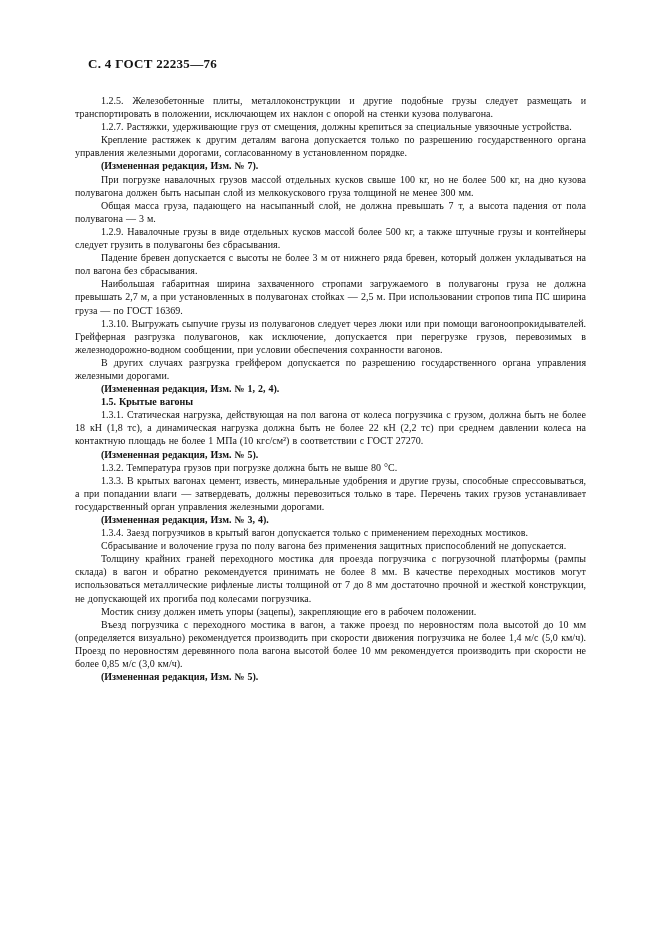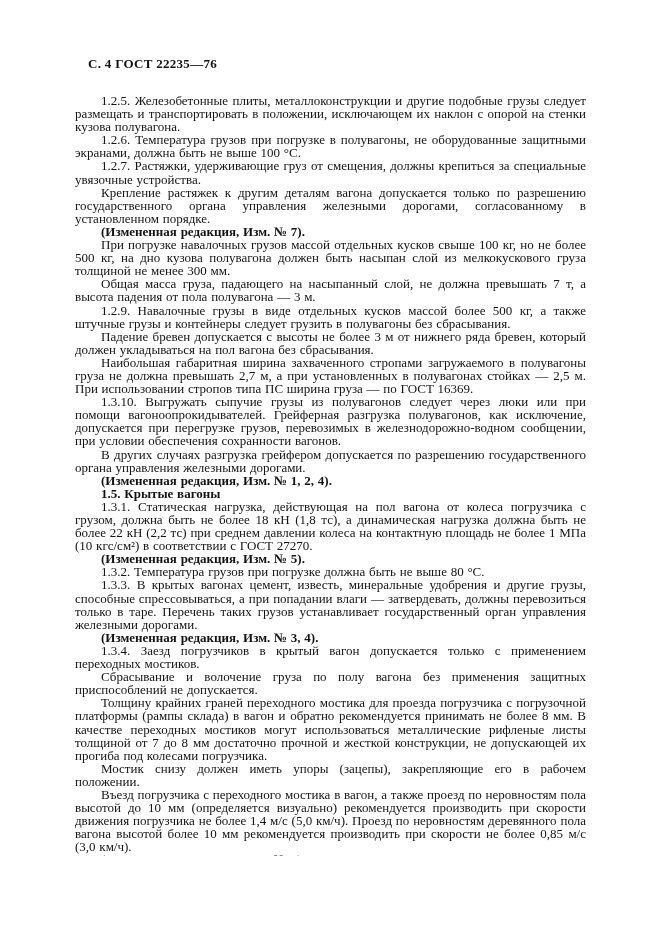--- a/index.html
+++ b/index.html
@@ -23,21 +23,21 @@
     font-size: 13px;
     font-weight: bold;
     letter-spacing: 0.3px;
     white-space: nowrap;
   }
   .doc-body {
     position: absolute;
     left: 75px;
     top: 94px;
     width: 511px;
-    font-size: 13px;
+    font-size: 10px;
     line-height: 13.1px;
     text-align: justify;
     font-family: Liberation Serif, serif;
   }
   .para {
     margin: 0;
     text-indent: 26px;
     word-spacing: 0.5px;
   }
   .para.revision,
@@ -45,21 +45,20 @@
     font-weight: bold;
   }
 </style>
 </head>
 <body>
 
 <div class="page">
   <div class="page-header">С. 4 ГОСТ 22235—76</div>
   <div class="doc-body">
       <p class="para normal">1.2.5. Железобетонные плиты, металлоконструкции и другие подобные грузы следует размещать и транспортировать в положении, исключающем их наклон с опорой на стенки кузова полувагона.</p>
-      <p class="para normal">1.2.6. Температура грузов при погрузке в полувагоны, не оборудованные защитными экранами, должна быть не выше 100 °С.</p>
       <p class="para normal">1.2.7. Растяжки, удерживающие груз от смещения, должны крепиться за специальные увязочные устройства.</p>
       <p class="para normal">Крепление растяжек к другим деталям вагона допускается только по разрешению государственного органа управления железными дорогами, согласованному в установленном порядке.</p>
       <p class="para revision">(Измененная редакция, Изм. № 7).</p>
       <p class="para normal">При погрузке навалочных грузов массой отдельных кусков свыше 100 кг, но не более 500 кг, на дно кузова полувагона должен быть насыпан слой из мелкокускового груза толщиной не менее 300 мм.</p>
       <p class="para normal">Общая масса груза, падающего на насыпанный слой, не должна превышать 7 т, а высота падения от пола полувагона — 3 м.</p>
       <p class="para normal">1.2.9. Навалочные грузы в виде отдельных кусков массой более 500 кг, а также штучные грузы и контейнеры следует грузить в полувагоны без сбрасывания.</p>
       <p class="para normal">Падение бревен допускается с высоты не более 3 м от нижнего ряда бревен, который должен укладываться на пол вагона без сбрасывания.</p>
       <p class="para normal">Наибольшая габаритная ширина захваченного стропами загружаемого в полувагоны груза не должна превышать 2,7 м, а при установленных в полувагонах стойках — 2,5 м. При использовании стропов типа ПС ширина груза — по ГОСТ 16369.</p>
       <p class="para normal">1.3.10. Выгружать сыпучие грузы из полувагонов следует через люки или при помощи вагоноопрокидывателей. Грейферная разгрузка полувагонов, как исключение, допускается при перегрузке грузов, перевозимых в железнодорожно-водном сообщении, при условии обеспечения сохранности вагонов.</p>
       <p class="para normal">В других случаях разгрузка грейфером допускается по разрешению государственного органа управления железными дорогами.</p>

